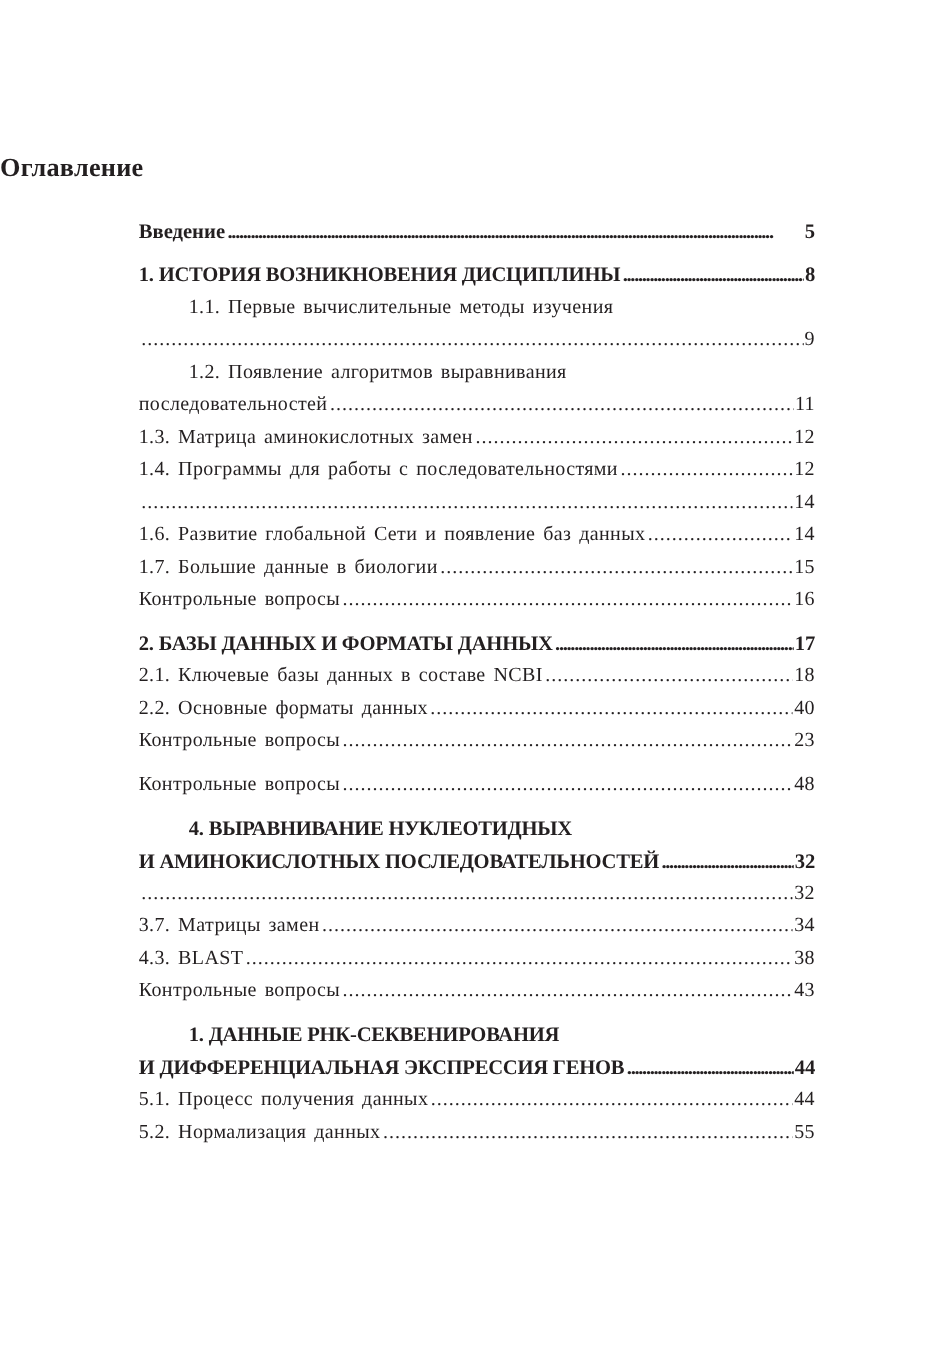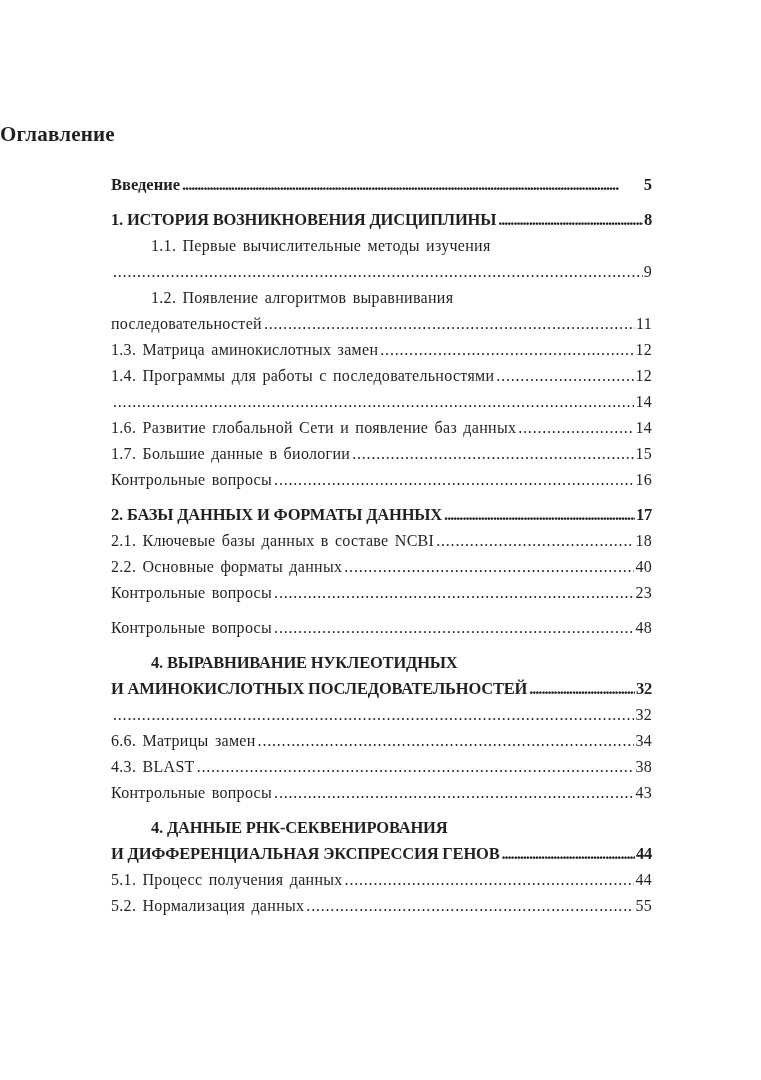--- a/index.html
+++ b/index.html
@@ -126,37 +126,37 @@
   <div class="entry major">
     <span class="lbl">И АМИНОКИСЛОТНЫХ ПОСЛЕДОВАТЕЛЬНОСТЕЙ</span>
     <span class="dots"></span>
     <span class="pg">32</span>
   </div>
   <div class="entry sub">
     <span class="dots"></span>
     <span class="pg">32</span>
   </div>
   <div class="entry sub">
-    <span class="lbl">6.6. Матрицы замен</span>
+    <span class="lbl">3.7. Матрицы замен</span>
     <span class="dots"></span>
     <span class="pg">34</span>
   </div>
   <div class="entry sub">
     <span class="lbl">4.3. BLAST</span>
     <span class="dots"></span>
     <span class="pg">38</span>
   </div>
   <div class="entry sub">
     <span class="lbl">Контрольные вопросы</span>
     <span class="dots"></span>
     <span class="pg">43</span>
   </div>
   <div class="gap"></div>
 
-  <div class="wrap-first major">4. ДАННЫЕ РНК-СЕКВЕНИРОВАНИЯ</div>
+  <div class="wrap-first major">1. ДАННЫЕ РНК-СЕКВЕНИРОВАНИЯ</div>
   <div class="entry major">
     <span class="lbl">И ДИФФЕРЕНЦИАЛЬНАЯ ЭКСПРЕССИЯ ГЕНОВ</span>
     <span class="dots"></span>
     <span class="pg">44</span>
   </div>
   <div class="entry sub">
     <span class="lbl">5.1. Процесс получения данных</span>
     <span class="dots"></span>
     <span class="pg">44</span>
   </div>

